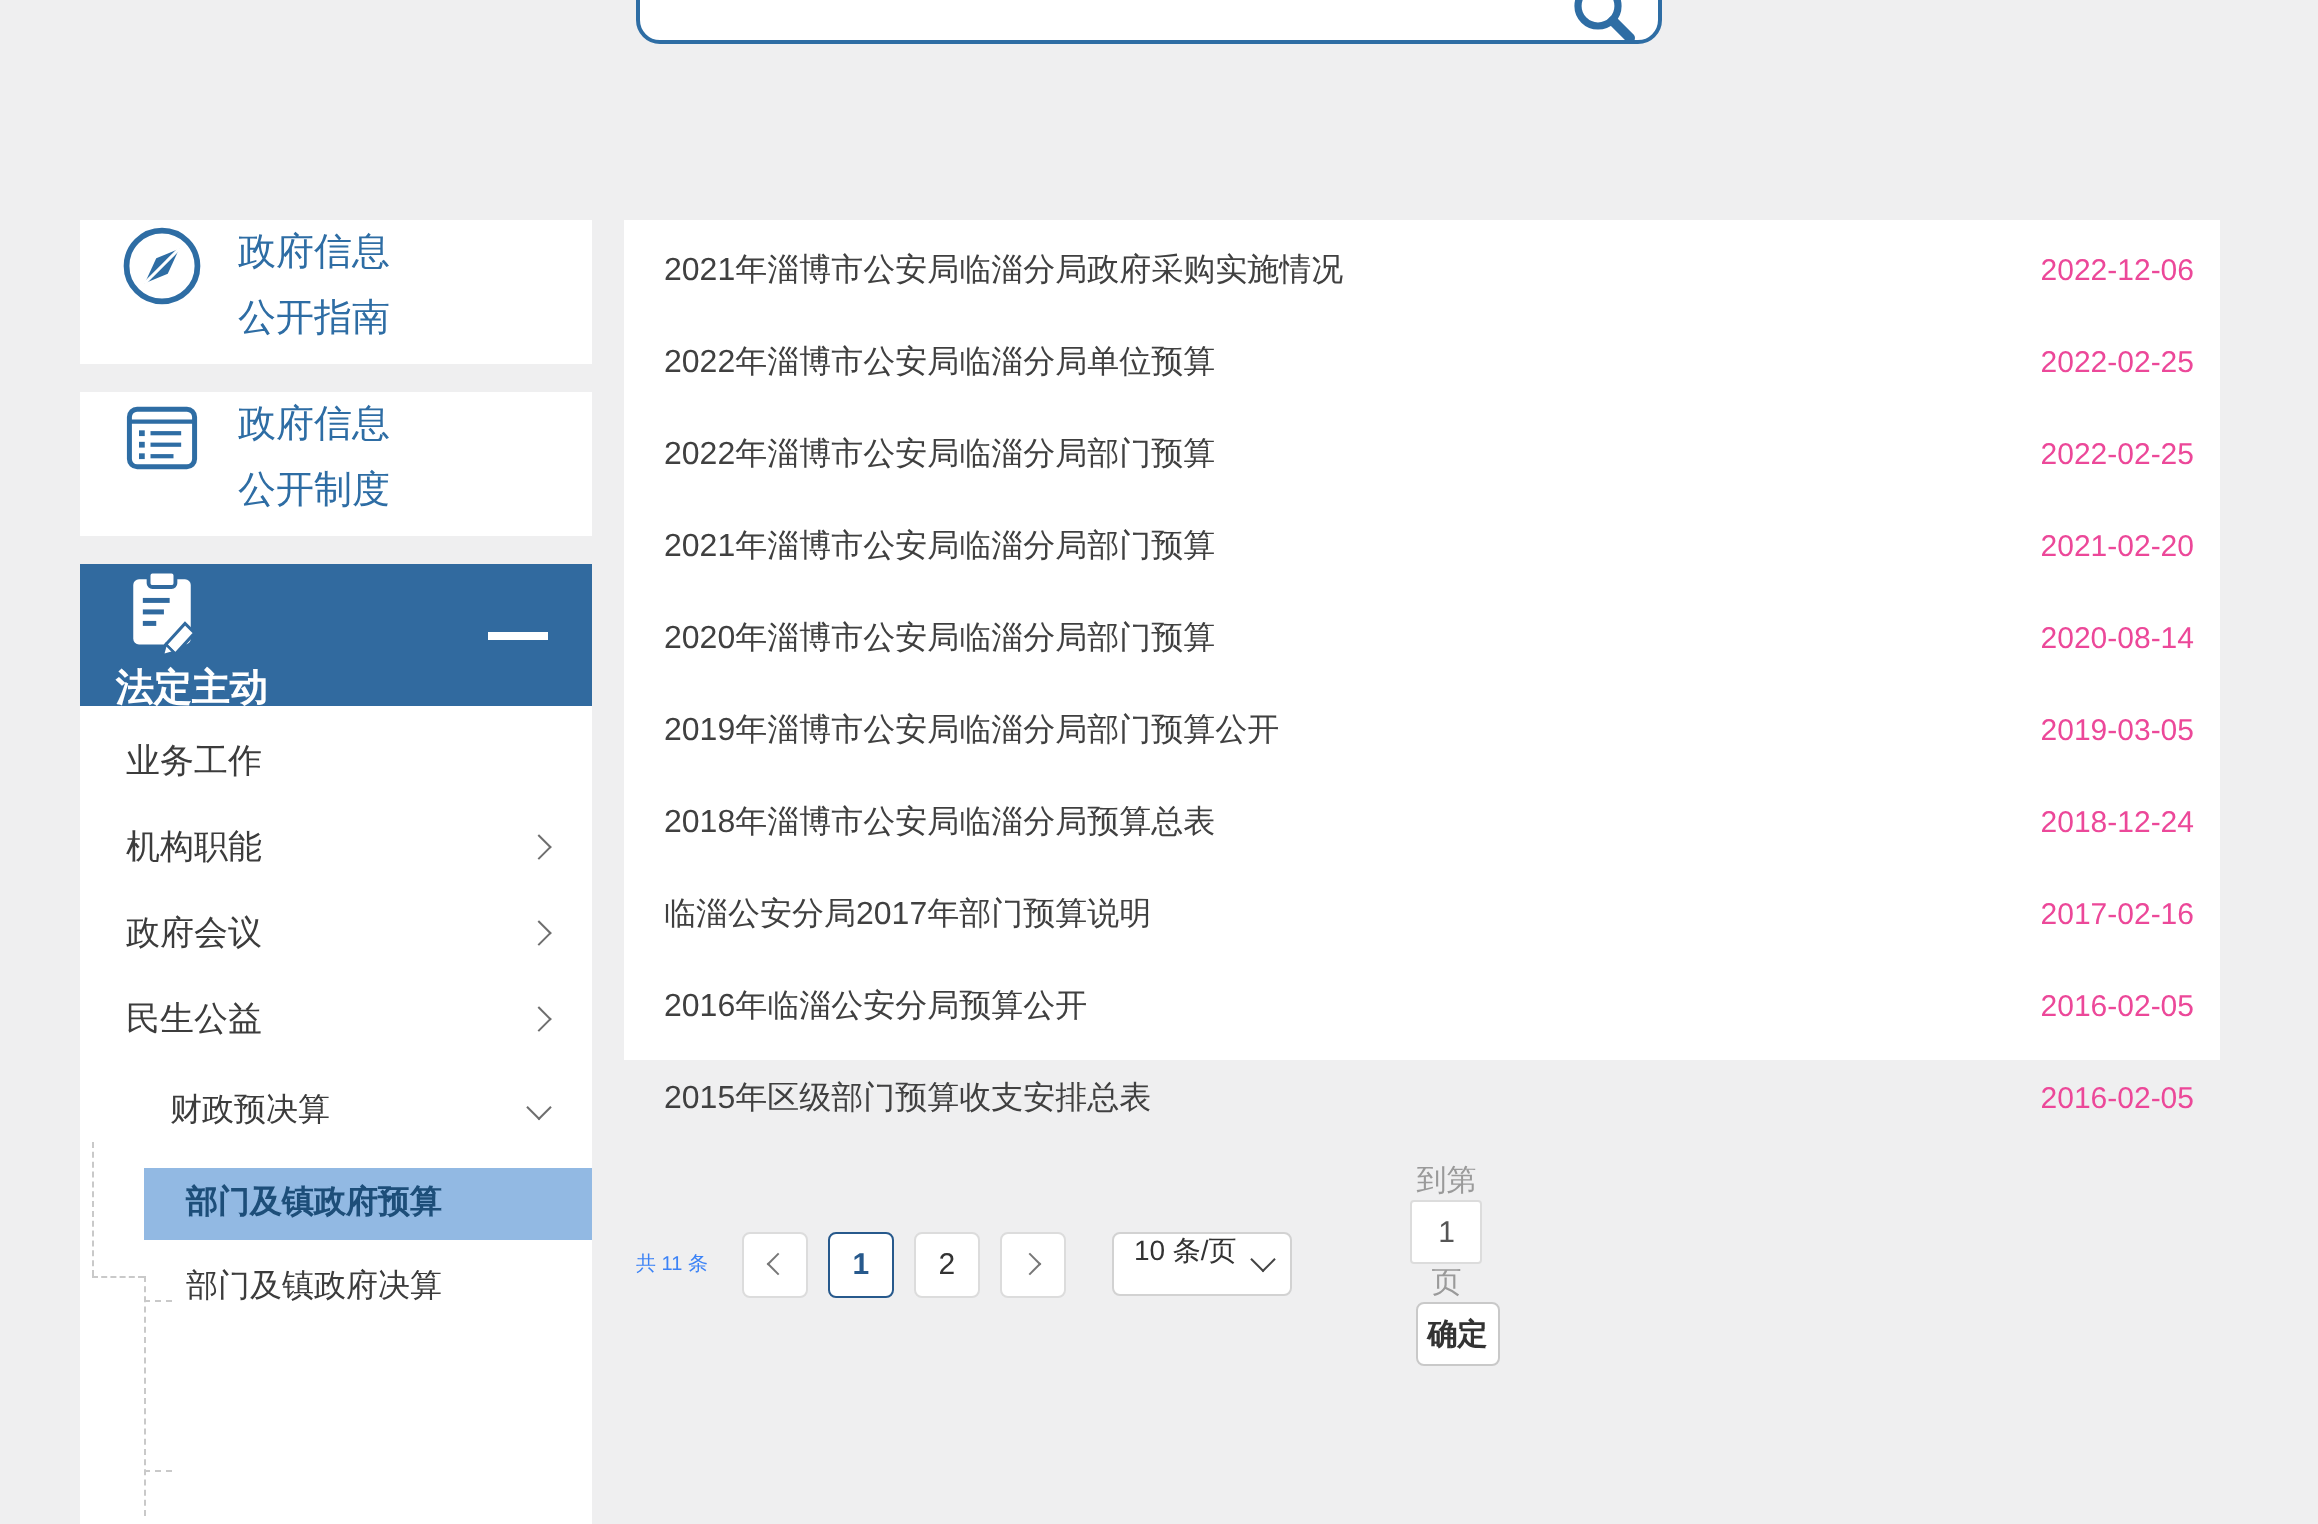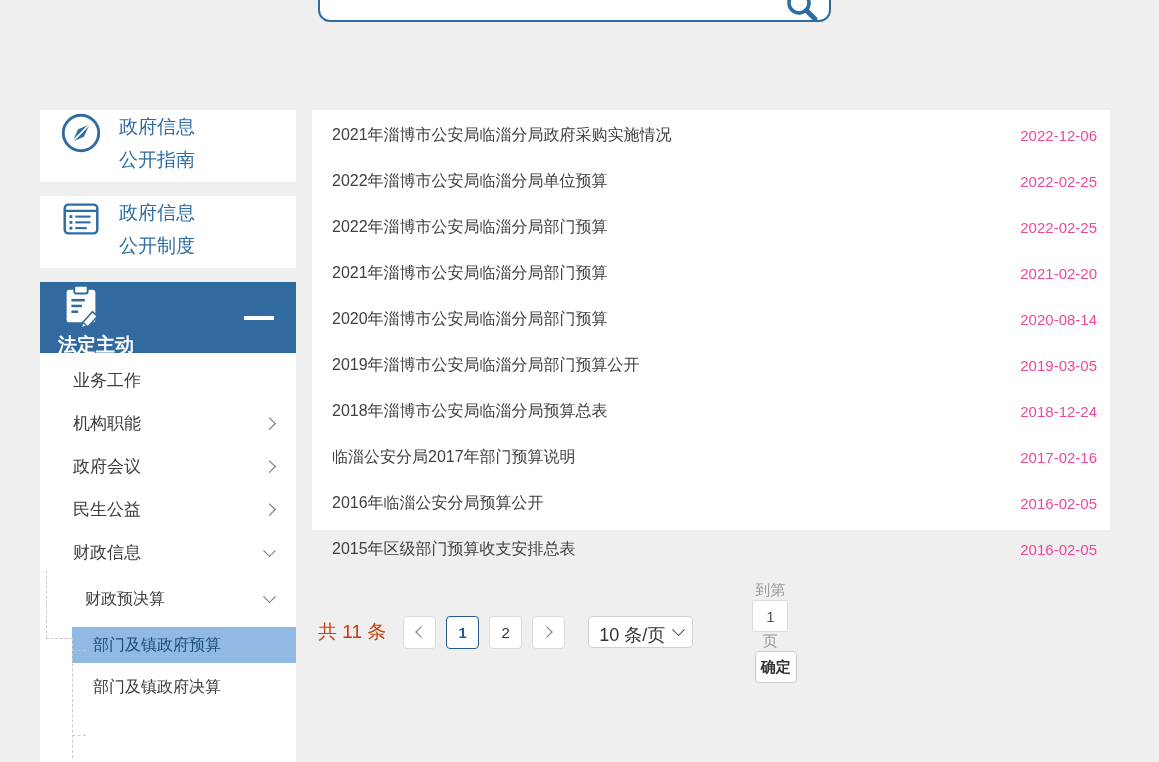--- a/index.html
+++ b/index.html
@@ -26,70 +26,70 @@
     display:flex; padding-left:18px; cursor:pointer;
   }
   .side-card .side-icon { width:46px; height:46px; margin-right:15px; color:#2e6da4; flex:0 0 auto; }
   .side-card .side-label { color:#2e6da4; font-size:19px; line-height:33px; font-weight:500; }
   .side-card.active { background:#316a9f; margin-bottom:0; height:71px; position:relative;flex-direction:column; }
   .side-card.active .side-icon { color:#fff; }
   .side-card.active .side-label { color:#fff; font-weight:700; }
   .minus-icon { position:absolute; right:22px; top:34px; width:30px; height:4px; background:#fff; }
   .side-menu { background:#fff; height:410px; position:relative; padding-top:6px; }
   .menu-item {
-    height:43px; line-height:43px; padding-left:33px; padding-right:20px;
+    height:43px; line-height:43px; padding-left:23px; padding-right:20px;
     font-size:17px; color:#3c3c3c; position:relative; cursor:pointer;
   }
   .chev {
     position:absolute; right:22px; top:50%; width:9px; height:9px;
     border-right:1.7px solid #6e6e6e; border-bottom:1.7px solid #6e6e6e;
   }
   .chev.right { transform:translateY(-55%) rotate(-45deg); }
   .chev.down  { transform:translateY(-75%) rotate(45deg); }
   .submenu-item {
     height:50px; line-height:50px; padding-left:45px; padding-right:20px;
     font-size:16px; color:#3c3c3c; position:relative; cursor:pointer;
   }
   .leaf-item {
     height:42px; line-height:42px; padding-left:53px;
     font-size:16px; color:#3c3c3c; position:relative; cursor:pointer;
   }
   .leaf-item.active {
     margin-left:32px; padding-left:21px; height:36px; line-height:36px;
     margin-top:3px; margin-bottom:3px;
-    background:#92b9e3; color:#1d4e79; font-weight:400;
+    background:#92b9e3; color:#1d4e79; font-weight:700;
   }
   .tree-line { position:absolute; pointer-events:none; }
   .tl-v { border-left:1px dashed #c9c9c9; width:0; }
   .tl-h { border-top:1px dashed #c9c9c9; height:0; }
   
   .main-panel { position:absolute; left:312px; top:110px; width:798px; height:420px; background:#fff; }
   .row-list { padding-top:2px; }
   .row {
     height:46px; display:flex; justify-content:space-between; align-items:center;
     padding:0 13px 0 20px; cursor:pointer;
   }
   .row-title { font-size:16px; color:#404040; white-space:nowrap; overflow:hidden; }
   .row-date { font-size:15px; color:#ec4899; white-space:nowrap; }
   
   .pager { display:flex; align-items:center; margin-top:9px; padding-left:6px; }
-  .pager-total { font-size:19px; color:#c2410c; margin-right:17px; }
+  .pager-total { font-size:10px; color:#3b82f6; margin-right:17px; }
   .pbtn {
     width:33px; height:33px; background:#fff; border:1px solid #dcdcdc; border-radius:4px;
     display:flex; align-items:center; justify-content:center; margin-right:10px;
     font-size:15px; color:#333; cursor:pointer; position:relative;
   }
   .pbtn.active { border:1.5px solid #27598c; color:#27598c; font-weight:700; }
   .pchev { width:8px; height:8px; border-right:1.6px solid #777; border-bottom:1.6px solid #777; }
   .pchev.left  { transform:rotate(135deg); margin-left:3px; }
   .pchev.right { transform:rotate(-45deg); margin-right:3px; }
   .page-size {
     height:32px; border:1px solid #d2d2d2; border-radius:4px; background:#fff;
-    display:flex; align-items:flex-end; padding:0 27px 0 10px; margin-left:13px;
-    font-size:18px; color:#333; position:relative; cursor:pointer;
+    display:flex; align-items:flex-start; padding:0 27px 0 10px; margin-left:13px;
+    font-size:14px; color:#333; position:relative; cursor:pointer;
   }
   .page-size .chev { right:9px; border-color:#444; }
   .goto { display:flex; align-items:center; margin-left:47px;flex-direction:column; }
   .goto-label { font-size:15px; color:#9a9a9a; }
   .goto-input {
     width:36px; height:32px; border:1px solid #dcdcdc; border-radius:2px;
     text-align:center; font-size:15px; color:#555; margin:0 12px; outline:none;
   }
   .confirm-btn {
     margin-left:11px; height:32px; padding:0 5px; background:#fff;
@@ -173,24 +173,20 @@
       <span class="chev right"></span>
     </div>
     <div class="menu-item">
       <span>政府会议</span>
       <span class="chev right"></span>
     </div>
     <div class="menu-item">
       <span>民生公益</span>
       <span class="chev right"></span>
     </div>
-    <div class="menu-item">
-      <span>财政信息</span>
-      <span class="chev down"></span>
-    </div>
 
     <div class="submenu-item">
       <span>财政预决算</span>
       <span class="chev down"></span>
     </div>
 
     <div class="leaf-item active">
       <span>部门及镇政府预算</span>
     </div>
     <div class="leaf-item">

